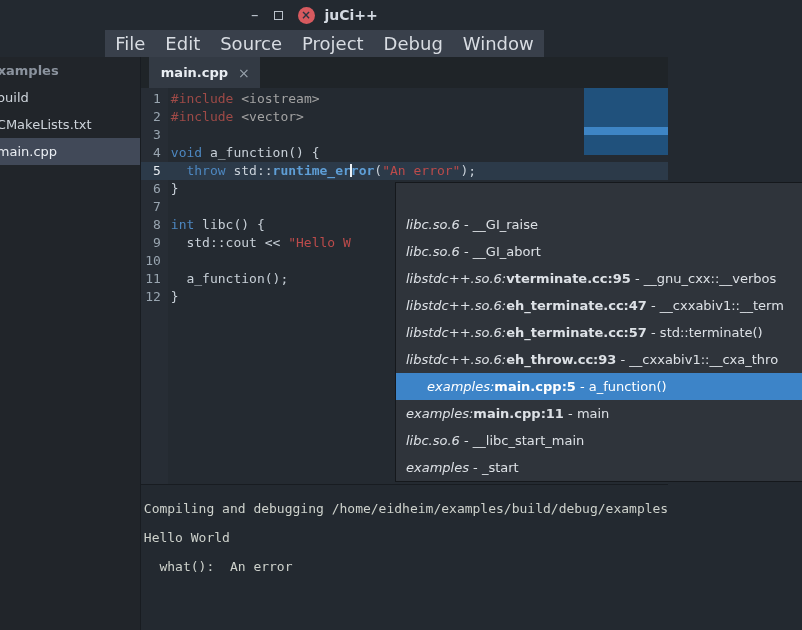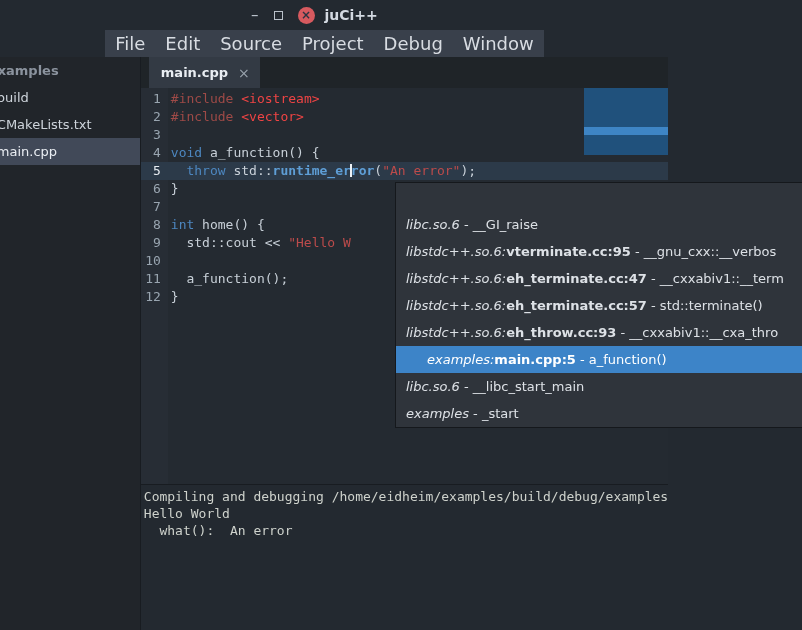--- a/index.html
+++ b/index.html
@@ -42,34 +42,34 @@
   .editor{flex:0 0 396px;height:396px;background:#242a31;position:relative;padding-top:2px;
     font-family:"DejaVu Sans Mono","Liberation Mono",monospace;overflow:hidden;}
   .gutter-bg{position:absolute;left:0;top:0;bottom:0;width:27px;background:#272d35;}
   .code-area{position:relative;}
   .code-line{display:flex;height:18px;line-height:18px;font-size:13px;}
   .code-line.current{background:#2c3a49;}
   .gutter{flex:0 0 27px;text-align:right;padding-right:7px;color:#99a5b0;}
   .code-line.current .gutter{color:#e6ebf0;}
   .code-text{white-space:pre;padding-left:3px;}
   .tok-pp{color:#9e4a47;}
-  .tok-inc{color:#ef4444;}
+  .tok-inc{color:#a3a3a3;}
   .tok-kw{color:#4d87c0;}
   .tok-type{color:#5e9ed6;font-weight:bold;}
   .tok-str{color:#bc4b4b;}
   .tok-pl{color:#c8d0d8;}
   .cursor{display:inline-block;width:2px;height:13px;background:#eef2f6;vertical-align:-2px;margin:0 -1px;}
   .overlay-panel{position:absolute;top:-1px;right:0;width:84px;height:68px;background:#20517c;z-index:5;}
   .overlay-strip{position:absolute;left:0;right:0;top:40px;height:8px;background:#3e85c5;}
 
   
   .terminal{flex:1;background:#232930;border-top:1px solid #181c21;padding:3px 0 0 3px;
     font-family:"DejaVu Sans Mono","Liberation Mono",monospace;font-size:13px;line-height:17px;
     color:#ced2cc;overflow:hidden;}
-  .term-line{white-space:pre;}
+  .term-line{white-space:pre;margin-top:12px;}
 
   
   .statusbar{flex:0 0 24px;height:24px;background:#2b3442;border-top:1px solid #1d2430;position:relative;}
   .status-left{position:absolute;left:8px;top:0;line-height:23px;color:#d2d8df;font-size:13px;}
   .status-center{position:absolute;left:0;right:0;top:0;line-height:23px;text-align:center;color:#d2d8df;font-size:13px;}
 
   
   .stack-popup{position:absolute;left:395px;top:182px;width:407px;background:#2f343b;
     border:1px solid #15181c;border-right:none;z-index:10;overflow:hidden;}
   .stack-row{height:27px;line-height:27px;padding-left:10px;font-size:13px;color:#dde1e6;white-space:nowrap;overflow:hidden;}
@@ -154,21 +154,21 @@
             <div class="code-line">
               <span class="gutter">6</span>
               <span class="code-text"><span class="tok-pl">}</span></span>
             </div>
             <div class="code-line">
               <span class="gutter">7</span>
               <span class="code-text"></span>
             </div>
             <div class="code-line">
               <span class="gutter">8</span>
-              <span class="code-text"><span class="tok-kw">int</span><span class="tok-pl"> home() {</span></span>
+              <span class="code-text"><span class="tok-kw">int</span><span class="tok-pl"> libc() {</span></span>
             </div>
             <div class="code-line">
               <span class="gutter">9</span>
               <span class="code-text"><span class="tok-pl">  std::cout &lt;&lt; </span><span class="tok-str">"Hello W</span></span>
             </div>
             <div class="code-line">
               <span class="gutter">10</span>
               <span class="code-text"></span>
             </div>
             <div class="code-line">
@@ -190,22 +190,24 @@
           <div class="term-line">Hello World</div>
           <div class="term-line">  what():  An error</div>
         </div>
     </div>
   </div>
 
 
   <div class="stack-popup">
       <div class="stack-row spacer"></div>
       <div class="stack-row"><span class="lib">libc.so.6</span><span class="file"></span><span class="rest"> - __GI_raise</span></div>
+      <div class="stack-row"><span class="lib">libc.so.6</span><span class="file"></span><span class="rest"> - __GI_abort</span></div>
       <div class="stack-row"><span class="lib">libstdc++.so.6:</span><span class="file">vterminate.cc:95</span><span class="rest"> - __gnu_cxx::__verbos</span></div>
       <div class="stack-row"><span class="lib">libstdc++.so.6:</span><span class="file">eh_terminate.cc:47</span><span class="rest"> - __cxxabiv1::__term</span></div>
       <div class="stack-row"><span class="lib">libstdc++.so.6:</span><span class="file">eh_terminate.cc:57</span><span class="rest"> - std::terminate()</span></div>
       <div class="stack-row"><span class="lib">libstdc++.so.6:</span><span class="file">eh_throw.cc:93</span><span class="rest"> - __cxxabiv1::__cxa_thro</span></div>
       <div class="stack-row selected"><span class="lib">examples:</span><span class="file">main.cpp:5</span><span class="rest"> - a_function()</span></div>
+      <div class="stack-row"><span class="lib">examples:</span><span class="file">main.cpp:11</span><span class="rest"> - main</span></div>
       <div class="stack-row"><span class="lib">libc.so.6</span><span class="file"></span><span class="rest"> - __libc_start_main</span></div>
       <div class="stack-row"><span class="lib">examples</span><span class="file"></span><span class="rest"> - _start</span></div>
     </div>
 
 </div>
 
 </body></html>

